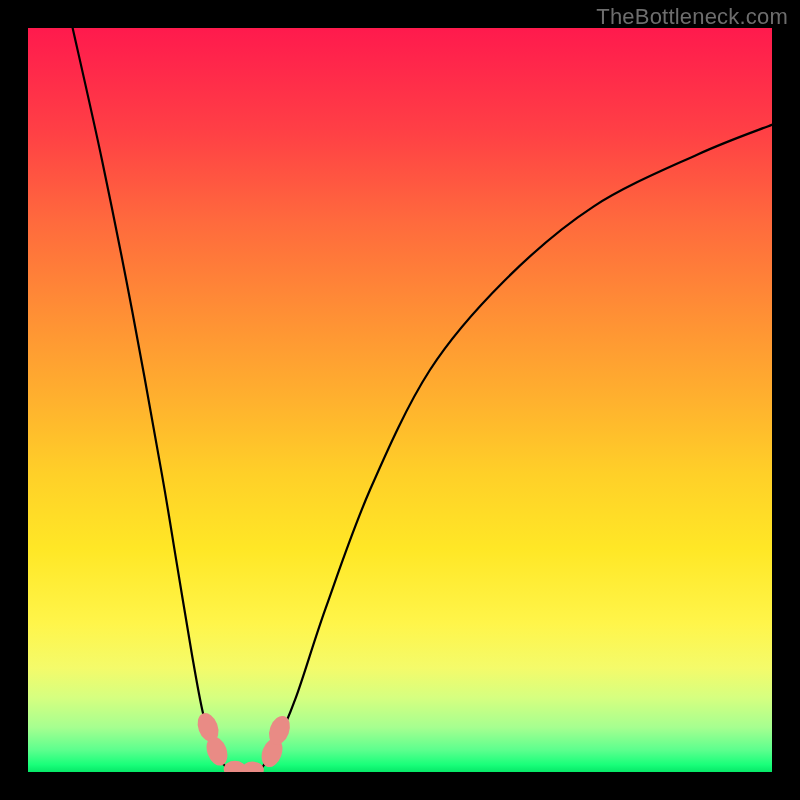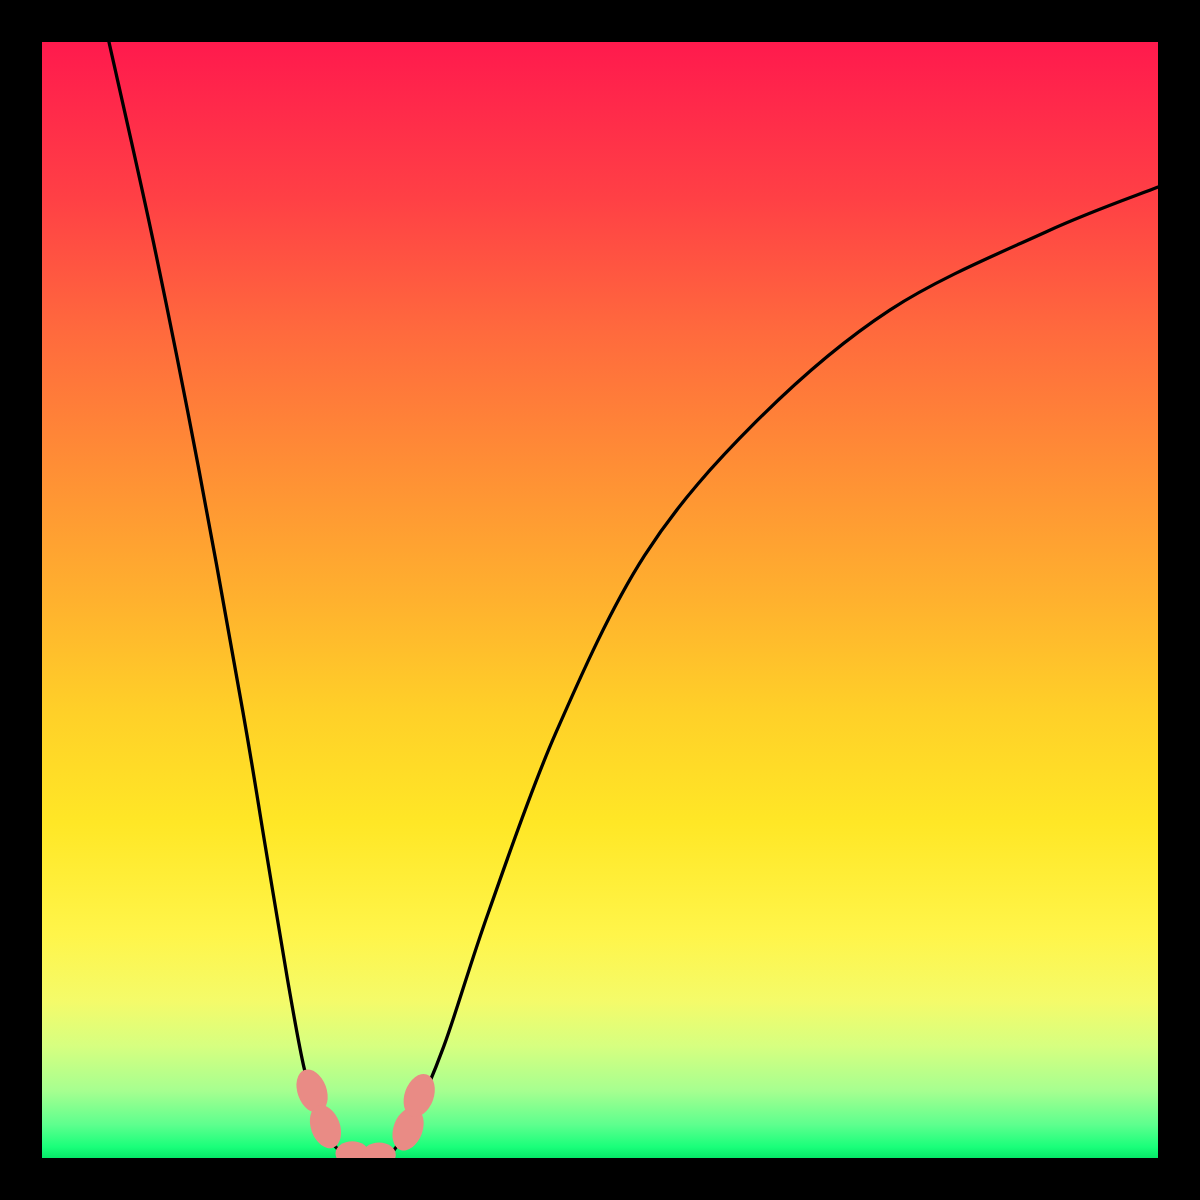--- a/index.html
+++ b/index.html
@@ -71,20 +71,21 @@
   }
   .marker {
     fill: #e98b85;
     stroke: none;
   }
 </style>
 </head>
 <body>
 
 <div class="frame">
+  <div class="watermark">TheBottleneck.com</div>
   <div class="plot">
     <div class="gradient"></div>
     <svg class="curves" viewBox="0 0 744 744">
       <g id="curve-group">
           <path class="curve" d="M 44.64 0 C 49.6 22.32000000000001, 64.48 86.80000000000007, 74.4 133.92000000000007 C 84.32000000000001 181.04000000000008, 94.24000000000001 230.64000000000004, 104.16000000000001 282.72 C 114.08000000000001 334.8, 126.47999999999999 404.24, 133.92 446.4 C 141.35999999999999 488.55999999999995, 143.84 505.91999999999996, 148.8 535.68 C 153.76000000000002 565.4399999999999, 159.34 600.1600000000001, 163.68 624.96 C 168.02 649.76, 171.12 668.36, 174.84 684.48 C 178.56 700.6, 182.28 712.752, 186 721.68 C 189.72 730.608, 193.44 734.328, 197.16 738.048 C 200.88 741.768, 206.46 743.008, 208.32000000000002 744"></path>
           <path class="curve" d="M 230.64 744 C 233.12 740.28, 239.32000000000002 734.0799999999999, 245.52 721.68 C 251.72 709.28, 259.15999999999997 693.1600000000001, 267.84 669.6 C 276.52 646.04, 285.20000000000005 615.04, 297.6 580.3199999999999 C 310 545.5999999999999, 324.88 500.96, 342.24 461.28 C 359.6 421.59999999999997, 379.44000000000005 376.9599999999999, 401.76000000000005 342.23999999999995 C 424.08000000000004 307.52, 448.88 280.24, 476.16 252.95999999999998 C 503.44000000000005 225.67999999999998, 533.2 199.63999999999993, 565.44 178.55999999999995 C 597.6800000000001 157.47999999999996, 639.84 140.12, 669.6 126.48000000000002 C 699.36 112.84000000000003, 731.6 101.68000000000002, 744 96.72000000000003"></path>
         </g>
       <g id="marker-group">
           <ellipse class="marker" cx="180.048" cy="699.36" rx="9.672" ry="14.88" transform="rotate(-20 180.048 699.36)"></ellipse>
           <ellipse class="marker" cx="188.976" cy="723.168" rx="9.672" ry="14.88" transform="rotate(-20 188.976 723.168)"></ellipse>

